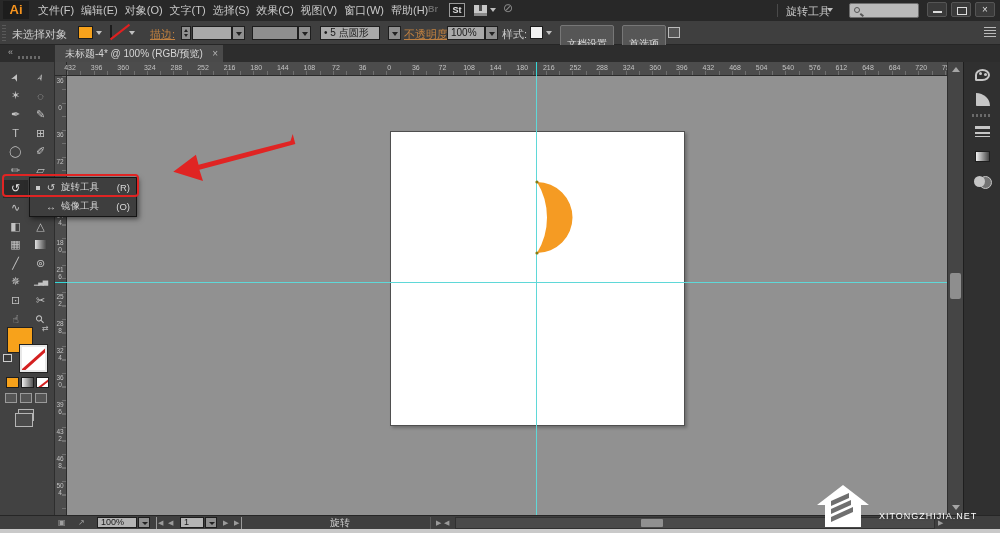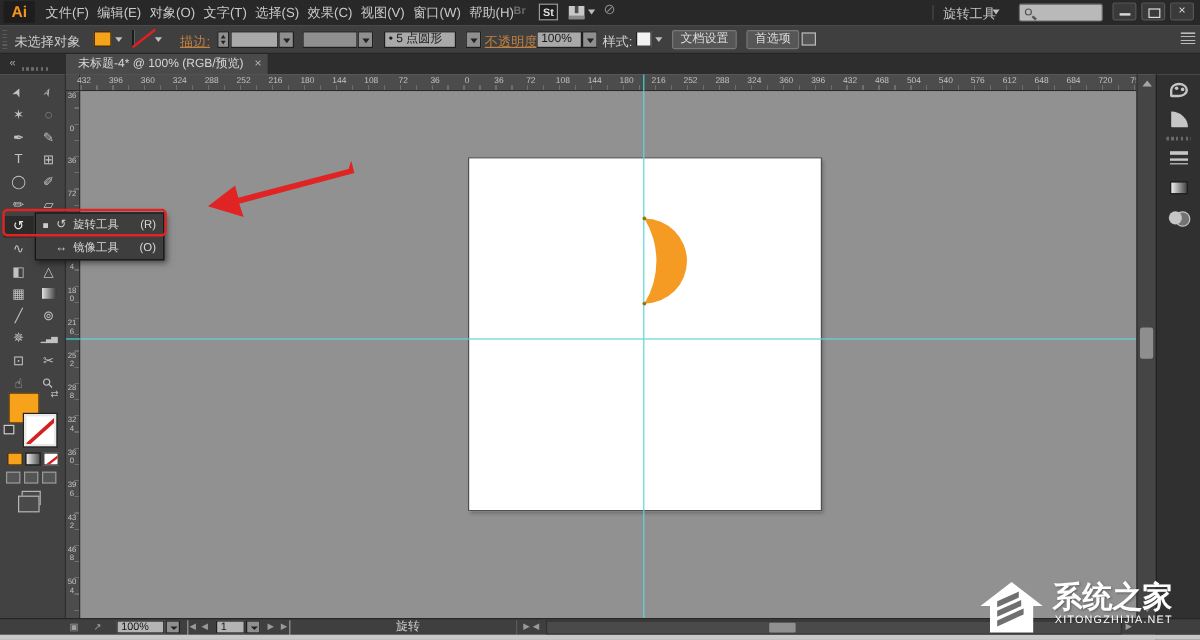--- a/index.html
+++ b/index.html
@@ -38,21 +38,21 @@
   .swatch { position:absolute; top:5px; width:15px; height:13px; border:1px solid #1c1c1c; }
   .none-slash { background:#fff; position:relative; overflow:hidden; }
   .none-slash::after { content:""; position:absolute; left:-3px; top:5px; width:24px; height:2px; background:#e02020; transform:rotate(-38deg); }
   .dd-caret { position:absolute; top:10px; width:0; height:0; border-left:3px solid transparent; border-right:3px solid transparent; border-top:4px solid #c0c0c0; }
   .field { position:absolute; top:5px; height:14px; background:#a9a9a9; border:1px solid #1e1e1e; color:#1a1a1a; font-size:10px; line-height:12px; padding:0 3px; }
   .field-dd { position:absolute; top:5px; height:14px; width:13px; background:#8f8f8f; border:1px solid #1e1e1e; }
   .field-dd::after { content:""; position:absolute; left:3px; top:5px; width:0; height:0; border-left:3px solid transparent; border-right:3px solid transparent; border-top:4px solid #222; }
   .stepper { position:absolute; top:5px; width:10px; height:14px; background:#8f8f8f; border:1px solid #1e1e1e; }
   .stepper::before { content:""; position:absolute; left:2px; top:2px; border-left:2.5px solid transparent; border-right:2.5px solid transparent; border-bottom:3.5px solid #222; }
   .stepper::after { content:""; position:absolute; left:2px; bottom:2px; border-left:2.5px solid transparent; border-right:2.5px solid transparent; border-top:3.5px solid #222; }
-  .cb-btn { position:absolute; top:4px; height:16px; background:#565656; border:1px solid #777; border-radius:2px; color:#dedede; font-size:10px; line-height:14px; padding:0 6px; }
+  .cb-btn { position:absolute; top:4px; height:16px; background:#565656; border:1px solid #777; border-radius:2px; color:#dedede; font-size:10px; line-height:14px; padding:11px 6px; }
   .align-ic { position:absolute; left:668px; top:6px; width:12px; height:11px; border:1px solid #bbb; background:#555; }
   .panel-menu-ic { position:absolute; right:4px; top:6px; width:12px; height:11px; background:repeating-linear-gradient(#bbb 0 1px, transparent 1px 3px); }
 
   
   .tabrow { position:absolute; left:0; top:45px; width:1000px; height:17px; background:#2d2d2d; }
   .collapse-btn { position:absolute; left:8px; top:2px; color:#a8a8a8; font-size:9px; }
   .tools-grip { position:absolute; left:18px; top:11px; width:22px; height:3px; background:repeating-linear-gradient(90deg,#6a6a6a 0 2px, transparent 2px 4px); }
   .doc-tab { position:absolute; left:55px; top:0; height:17px; background:#4a4a4a; color:#d6d6d6; font-size:10px; line-height:17px; padding:0 20px 0 10px; }
   .tab-close { position:absolute; right:5px; top:0; color:#b5b5b5; font-size:10px; }
 
@@ -465,17 +465,16 @@
 
   <div class="watermark" data-name="watermark">
     <svg class="wm-logo" width="60" height="46" viewBox="0 0 60 46" data-name="watermark-logo-icon">
       <polygon points="2,22 28,2 54,22 46,22 46,44 10,44 10,22" fill="#ffffff"></polygon>
       <g fill="#6f6f6f">
         <polygon points="16,18 34,10 34,15 16,23"></polygon>
         <polygon points="16,26 36,17 36,22 16,31"></polygon>
         <polygon points="16,34 38,24 38,29 16,39"></polygon>
       </g>
     </svg>
-    <div class="wm-cn" data-name="watermark-site-name">系统之家</div>
     <div class="wm-en" data-name="watermark-site-url">XITONGZHIJIA.NET</div>
   </div>
 
 </div>
 
 </body></html>

